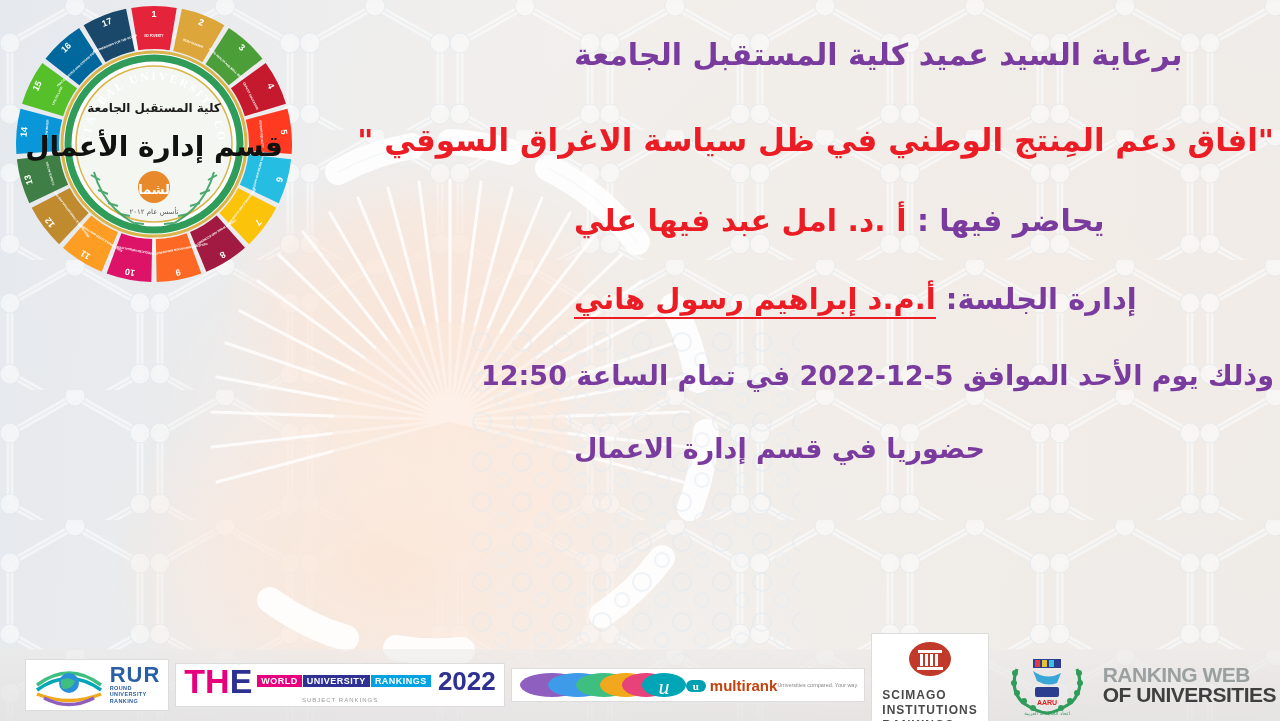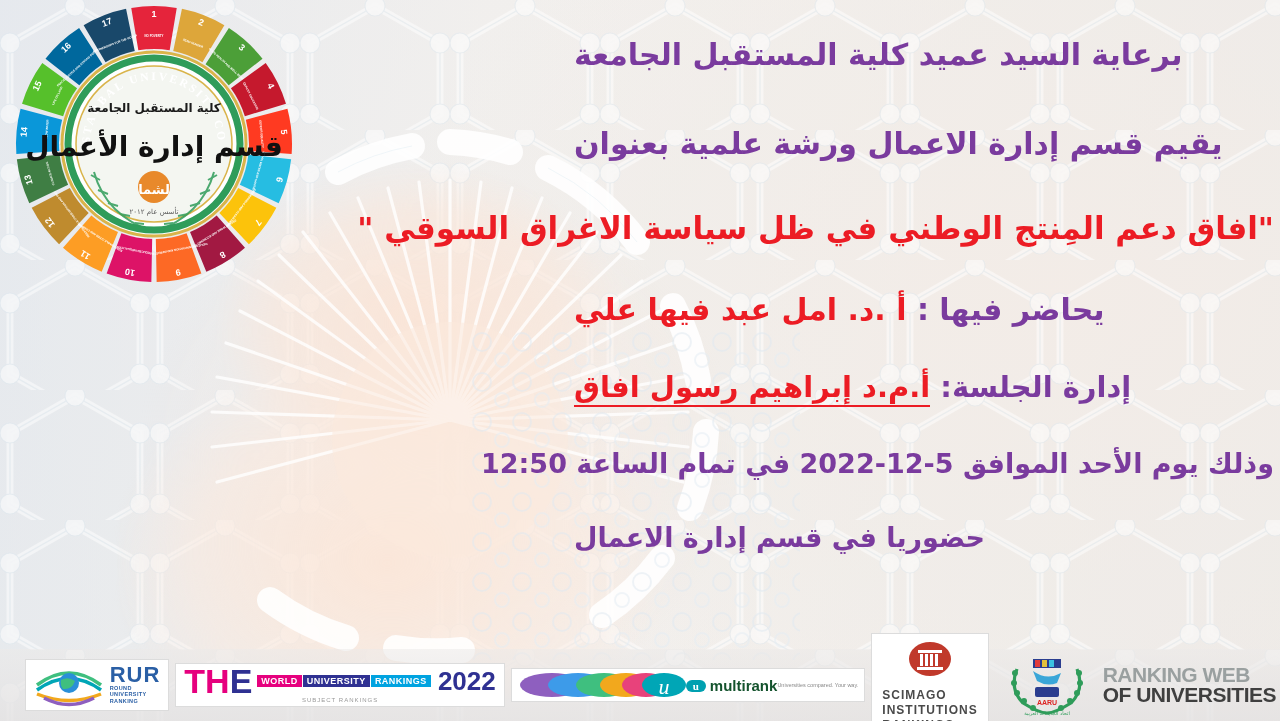--- a/index.html
+++ b/index.html
@@ -108,21 +108,21 @@
   .uigm .ui{font-family:"Liberation Sans",sans-serif;font-size:30px;font-weight:700;color:#F0A500;line-height:.8;}
   .uigm .gm{font-family:"Liberation Sans",sans-serif;font-size:15px;font-weight:700;color:#5aa832;line-height:.95;text-align:left;}
   .uigm .wur{font-family:"Liberation Sans",sans-serif;font-size:8.5px;font-weight:700;color:#555;letter-spacing:.4px;margin-top:1px;}
 
   
   .mrank{direction:ltr;background:#fff;padding:3px 6px;}
   .mrank .bars{position:relative;width:168px;height:26px;}
   .mrank .txt{display:flex;align-items:center;gap:4px;margin-top:1px;}
   .mrank .ulbl{background:#00a0b0;color:#fff;border-radius:9px;font-size:11px;font-weight:700;
      font-family:"Liberation Serif",serif;padding:0 7px;}
-  .mrank .nm{font-family:"Liberation Sans",sans-serif;font-size:15px;font-weight:700;color:#14532d;}
+  .mrank .nm{font-family:"Liberation Sans",sans-serif;font-size:15px;font-weight:700;color:#c2410c;}
   .mrank .sub{font-family:"Liberation Sans",sans-serif;font-size:5.5px;color:#888;text-align:right;margin-top:-1px;}
 
   
   .the{direction:ltr;background:#fff;padding:3px 8px;display:flex;flex-direction:column;}
   .the .top{display:flex;align-items:center;gap:5px;}
   .the .letters{display:flex;}
   .the .L{font-family:"Liberation Sans",sans-serif;font-weight:700;font-size:34px;line-height:.85;}
   .the .wur{display:flex;flex-direction:row;gap:1px;}
   .the .wur span{font-family:"Liberation Sans",sans-serif;font-size:9px;font-weight:700;
      color:#fff;padding:1px 4px;letter-spacing:.5px;}
@@ -306,31 +306,30 @@
         <path d="M80 168 Q 92 212 140 228 Q 188 212 200 168"></path>
         <path d="M86 176 l -9 -5 M94 190 l -10 -4 M104 202 l -10 -3 M116 212 l -10 -2
                  M130 220 l -9 -1 M194 176 l 9 -5 M186 190 l 10 -4 M176 202 l 10 -3
                  M164 212 l 10 -2 M150 220 l 9 -1"></path>
       </g>
     </svg>
   </div>
 
   <div class="text-col">
     <div class="line l-sponsor">برعاية السيد عميد كلية المستقبل الجامعة</div>
-    <div class="line l-organizer">يقيم قسم إدارة الاعمال ورشة علمية بعنوان</div>
     <div class="line l-title">"افاق دعم المِنتج الوطني في ظل سياسة الاغراق السوقي "</div>
 
     <div class="line l-lecturer">
       <span class="purple">يحاضر فيها :</span>
       <span class="red">أ .د. امل عبد فيها علي</span>
     </div>
 
     <div class="line l-chair">
       <span class="purple">إدارة الجلسة:</span>
-      <span class="red-ul">أ.م.د إبراهيم رسول افاق</span>
+      <span class="red-ul">أ.م.د إبراهيم رسول هاني</span>
     </div>
 
     <div class="line l-date">وذلك يوم الأحد الموافق 5-12-2022 في تمام الساعة 12:50</div>
     <div class="line l-venue">حضوريا في قسم إدارة الاعمال</div>
   </div>
 
   <div class="footer">
 
     <div class="f-item">
       <div class="rw">

